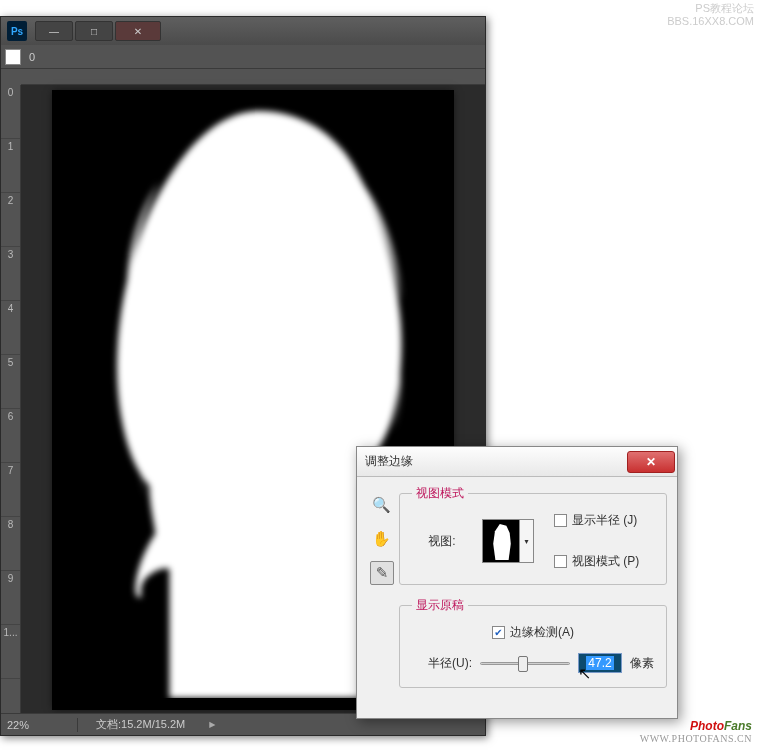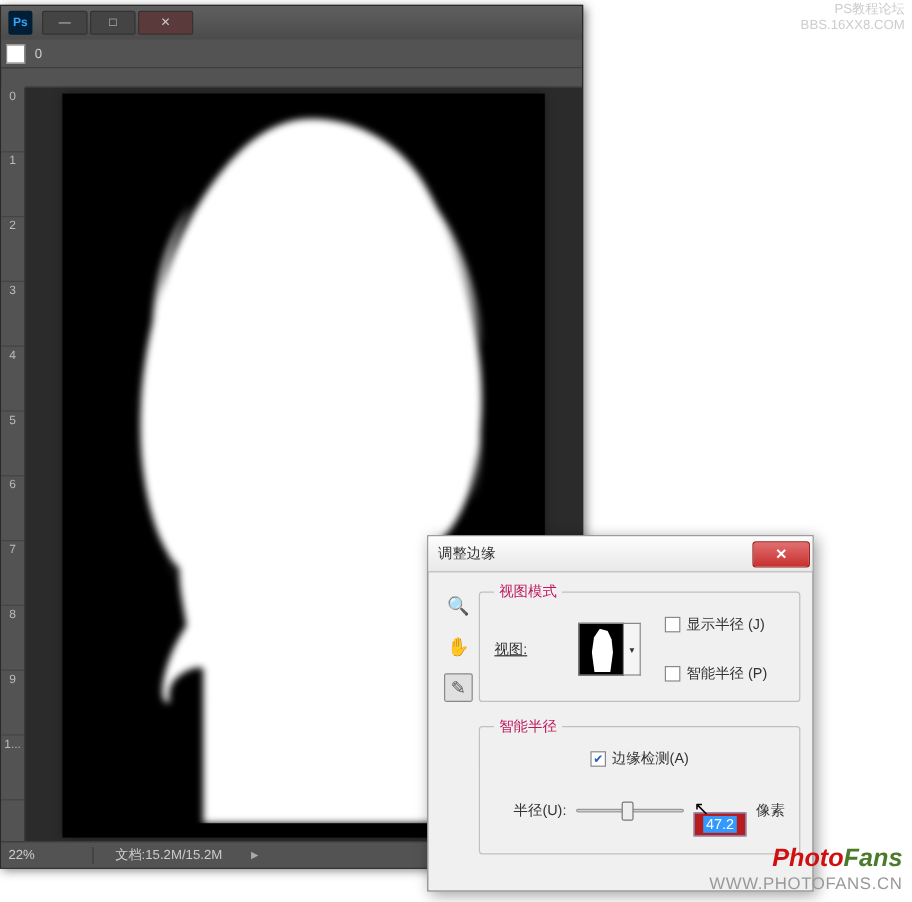--- a/index.html
+++ b/index.html
@@ -1,19 +1,19 @@
 <!DOCTYPE html>
 <html><head>
 <meta charset="utf-8">
 <style>
   * { box-sizing: border-box; margin: 0; padding: 0; font-family: "Microsoft YaHei", Tahoma, sans-serif; }
   body { width: 760px; height: 752px; background: #fff; position: relative; overflow: hidden; }
 
   
-  .ps-window { position: absolute; left: 0; top: 4px; width: 486px; height: 720px; background: #535353; border: 1px solid #2a2a2a; box-shadow: 2px 2px 8px rgba(0,0,0,0.5); }
+  .ps-window { position: absolute; left: 0; top: 16px; width: 486px; height: 720px; background: #535353; border: 1px solid #2a2a2a; box-shadow: 2px 2px 8px rgba(0,0,0,0.5); }
   .ps-titlebar { height: 28px; background: linear-gradient(#5f5f5f,#4b4b4b); display: flex; align-items: center; color: #ddd; font-size: 12px; }
   .ps-logo { width: 20px; height: 20px; margin: 0 6px; background: #001e36; color: #31a8ff; font-weight: bold; font-size: 10px; display: flex; align-items: center; justify-content: center; border-radius: 2px; }
   .ps-title { flex: 1; }
   .win-btns { display: flex; }
   .win-btn { width: 38px; height: 20px; background: #444; color: #ccc; margin-left: 2px; display: flex; align-items: center; justify-content: center; font-size: 10px; border: 1px solid #333; border-radius: 2px; }
   .win-close { width: 46px; background: #5a3a3a; }
 
   .toolbar { height: 24px; background: #535353; border-bottom: 1px solid #3a3a3a; display: flex; align-items: center; padding: 0 4px; }
   .tool-swatch { width: 16px; height: 16px; background: #fff; border: 1px solid #888; margin-right: 4px; }
   .tool-num { color: #ccc; font-size: 11px; margin-left: 4px; }
@@ -43,46 +43,46 @@
   .dlg-body { display: flex; padding: 8px 10px 18px 8px; }
   .dlg-tools { width: 34px; display: flex; flex-direction: column; gap: 10px; align-items: center; padding-top: 8px; }
   .dlg-tool { width: 24px; height: 24px; display: flex; align-items: center; justify-content: center; color: #555; font-size: 15px; }
   .dlg-tool.active { border: 1px solid #888; background: #e0e0e0; border-radius: 2px; }
 
   .dlg-main { flex: 1; }
   fieldset { border: 1px solid #c0c0c0; border-radius: 3px; padding: 10px 12px 14px 12px; margin-bottom: 12px; font-size: 12px; color: #333; }
   legend { padding: 0 4px; color: #be185d; }
 
   .view-row { display: flex; align-items: center; gap: 10px; }
-  .view-label { width: 60px; text-align: left; text-decoration: underline; }
+  .view-label { width: 60px; text-align: center; }
   .thumb { width: 38px; height: 44px; background: #000; border: 1px solid #888; position: relative; display: inline-flex; }
   .thumb-inner { position: absolute; left: 8px; top: 4px; width: 22px; height: 36px; background: #fff; clip-path: polygon(40% 0, 70% 5%, 85% 25%, 90% 55%, 80% 100%, 20% 100%, 10% 55%, 18% 20%); }
   .thumb-arrow { width: 14px; height: 44px; border: 1px solid #888; border-left: none; display: flex; align-items: center; justify-content: center; font-size: 8px; background: #f5f5f5; }
   .cb-col { display: flex; flex-direction: column; gap: 24px; margin-left: 10px; }
   .cb-row { display: flex; align-items: center; gap: 5px; font-size: 12px; }
   .cb { width: 13px; height: 13px; border: 1px solid #888; background: #fff; display: inline-flex; align-items: center; justify-content: center; font-size: 10px; color: #2060c0; }
 
   .smart-row { text-align: center; margin-bottom: 12px; }
   .radius-row { display: flex; align-items: center; gap: 8px; }
   .radius-label { width: 60px; text-align: right; }
   .slider { flex: 1; height: 18px; position: relative; }
   .slider-track { position: absolute; left: 0; right: 0; top: 8px; height: 3px; background: #d0d0d0; border: 1px solid #999; border-radius: 2px; }
   .slider-thumb { position: absolute; top: 2px; left: 42%; width: 10px; height: 16px; background: #eee; border: 1px solid #777; border-radius: 2px; }
-  .radius-val { width: 44px; height: 20px; border: 1px solid #7a9ac9; background: #b91c1c; color: #000; font-size: 12px; text-align: center; padding-top: 2px; margin-top: 24px; }
+  .radius-val { width: 44px; height: 20px; border: 1px solid #7a9ac9; background: #0c4a6e; color: #000; font-size: 12px; text-align: center; padding-top: 2px; }
   .radius-val span { background: #3399ff; color: #fff; padding: 0 2px; }
 
   .cursor { position: absolute; left: 578px; top: 664px; font-size: 16px; color: #000; pointer-events: none; }
 
   
   .wm1 { position: absolute; right: 6px; top: 2px; font-size: 11px; color: #ccc; text-align: right; line-height: 1.2; }
   .wm2 { position: absolute; right: 8px; bottom: 8px; text-align: right; }
-  .wm2 .pf { font-size: 21px; font-style: italic; font-weight: bold; }
+  .wm2 .pf { font-size: 12px; font-style: italic; font-weight: bold; }
   .wm2 .ph { color: #d01010; }
   .wm2 .fa { color: #4a7a2a; }
-  .wm2 .url { font-size: 14px; color: #999; letter-spacing: 0.5px; }
+  .wm2 .url { font-size: 10px; color: #999; letter-spacing: 0.5px; font-family: Liberation Serif, serif; }
 </style>
 </head>
 <body>
 
 <div class="ps-window">
   <div class="ps-titlebar">
     <div class="ps-logo">Ps</div>
     <div class="win-btns">
       <div class="win-btn">—</div>
       <div class="win-btn">□</div>
@@ -162,28 +162,28 @@
               </div>
             <div class="thumb-arrow">▾</div>
           </div>
           <div class="cb-col">
             <label class="cb-row">
               <span class="cb"></span>
               <span>显示半径 (J)</span>
             </label>
             <label class="cb-row">
               <span class="cb"></span>
-              <span>智能半径 (P)</span>
+              <span>视图模式 (P)</span>
             </label>
           </div>
         </div>
       </fieldset>
 
       <fieldset>
-        <legend>智能半径</legend>
+        <legend>显示原稿</legend>
         <div class="smart-row">
           <label class="cb-row" style="justify-content:center">
             <span class="cb">✔</span>
             <span>边缘检测(A)</span>
           </label>
         </div>
         <div class="radius-row">
           <div class="radius-label">半径(U):</div>
           <div class="slider">
             <div class="slider-track"></div>

